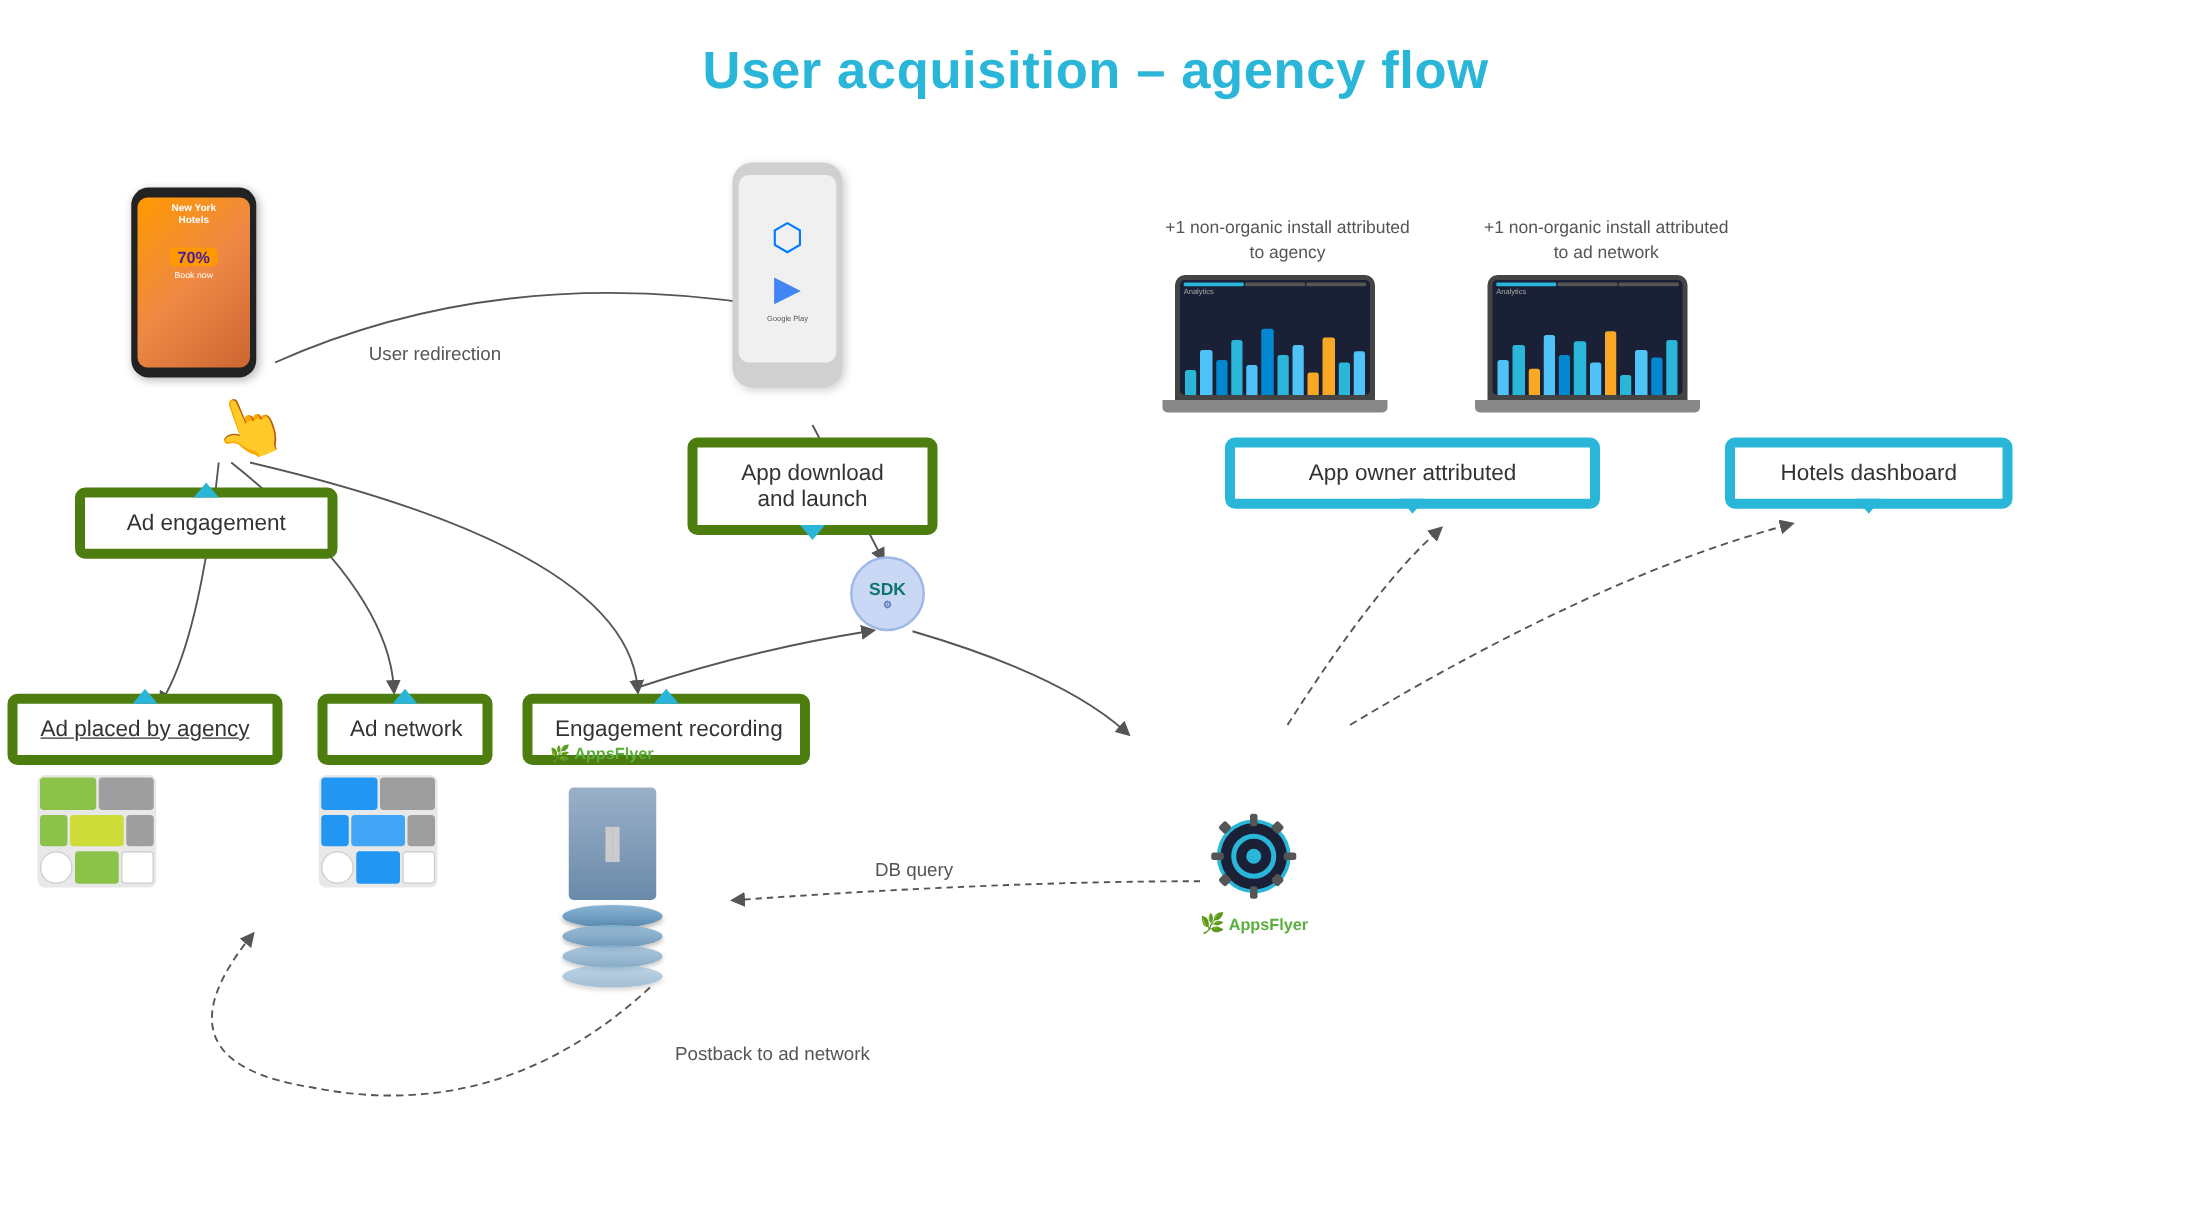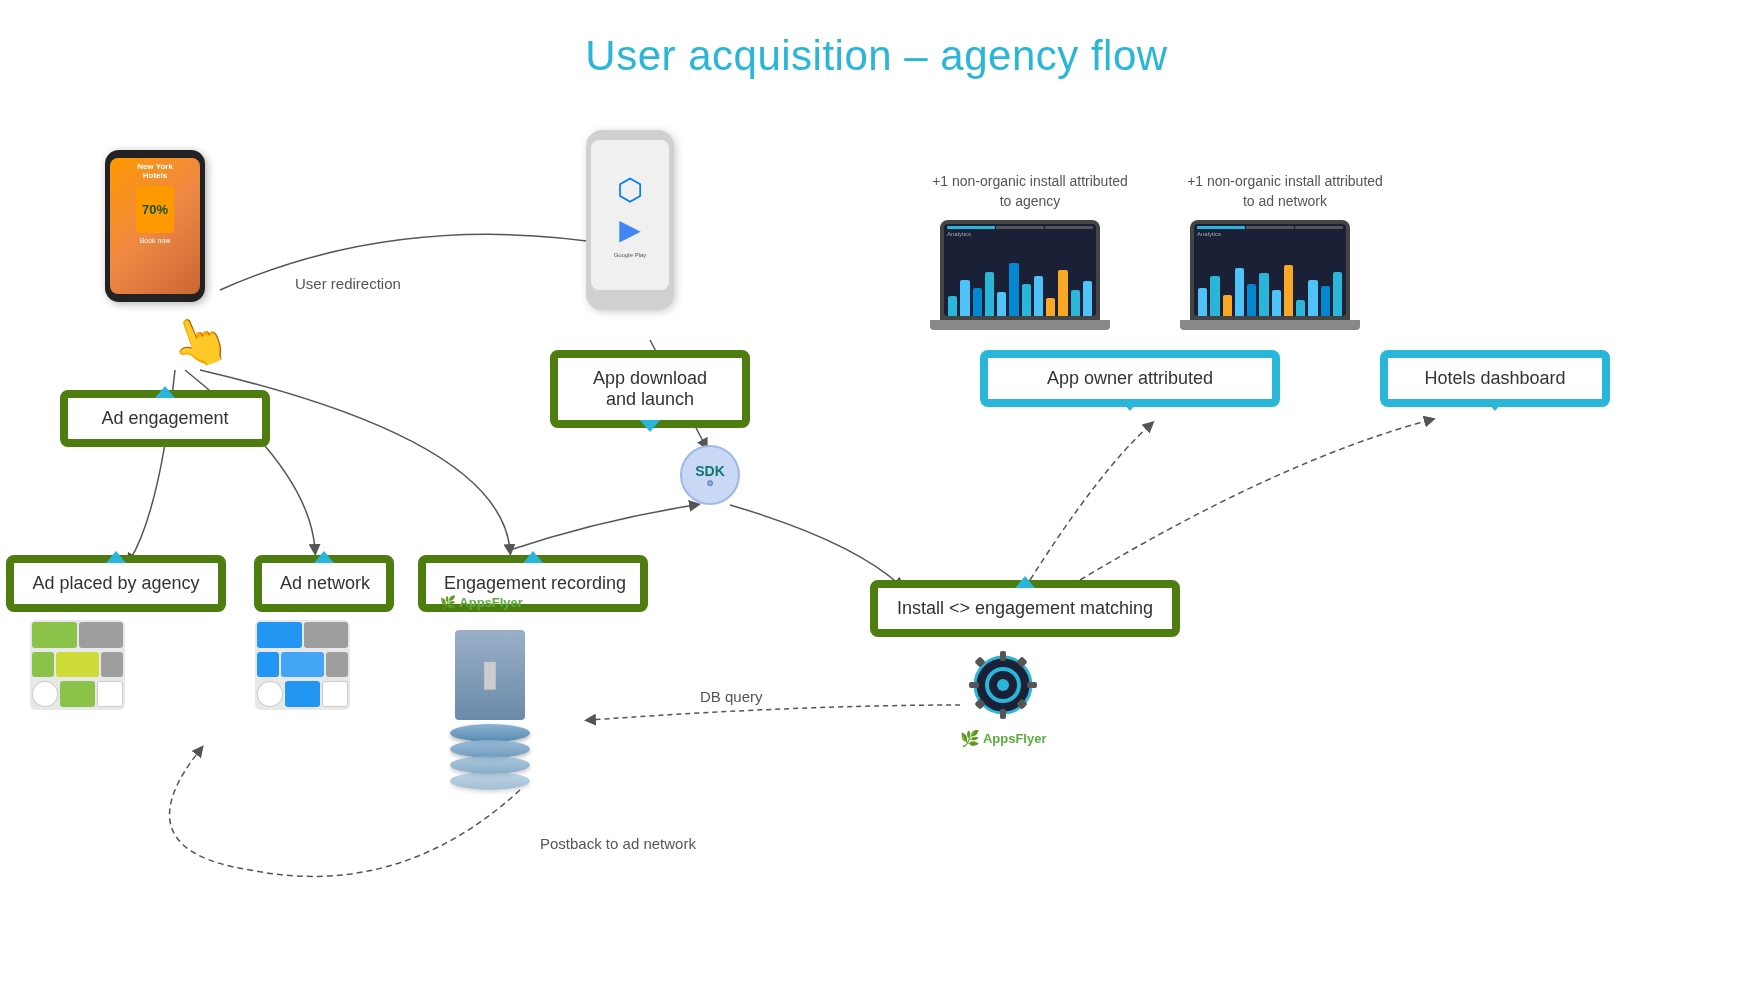--- a/index.html
+++ b/index.html
@@ -8,21 +8,21 @@
       font-family: 'Segoe UI', Arial, sans-serif;
       width: 1753px;
       height: 982px;
       overflow: hidden;
       position: relative;
     }
     .page-title {
       text-align: center;
       color: #29b6d8;
       font-size: 42px;
-      font-weight: 400;
+      font-weight: 700;
       padding-top: 32px;
       letter-spacing: 0.5px;
     }
     .diagram-area {
       position: absolute;
       top: 90px;
       left: 0;
       width: 1753px;
       height: 882px;
     }
@@ -101,26 +101,26 @@
     }
     .phone-screen-text {
       color: #fff;
       font-size: 8px;
       font-weight: bold;
       padding: 4px;
       text-align: center;
     }
     .phone-badge {
       background: #f90;
-      color: #14532d;
+      color: #4c1d95;
       font-size: 13px;
       font-weight: bold;
       border-radius: 4px;
-      padding: 16px 6px;
-      margin: 2px auto 4px;
+      padding: 0 6px;
+      margin: 14px auto 4px;
       width: fit-content;
     }
     
     .hand-emoji {
       position: absolute;
       bottom: -10px;
       right: -10px;
       font-size: 48px;
       transform: rotate(-20deg);
     }
@@ -373,21 +373,21 @@
       <div class="ad-cell" style="background:#cddc39;"></div>
       <div class="ad-cell" style="background:#9e9e9e; flex:0.5;"></div>
     </div>
     <div class="ad-mock-row">
       <div class="ad-cell" style="background:#fff; border:1px solid #ccc; border-radius:50%; flex:0.4;"></div>
       <div class="ad-cell" style="background:#8bc34a; border-radius:3px; flex:0.6;"></div>
       <div class="ad-cell" style="background:#fff; border:1px solid #ccc; flex:0.4;"></div>
     </div>
   </div>
 
-  <div class="callout-box arrow-up" style="top:465px; left:6px; width:220px;">Ad placed by agency</div>
+  <div class="callout-box arrow-up" style="top:465px; left:6px; width:220px;text-decoration:underline;">Ad placed by agency</div>
 
   <div class="ad-mock" style="top:530px; left:255px; background:#e8e8e8;">
     <div class="ad-mock-row">
       <div class="ad-cell" style="background:#2196f3;"></div>
       <div class="ad-cell" style="background:#9e9e9e;"></div>
     </div>
     <div class="ad-mock-row">
       <div class="ad-cell" style="background:#2196f3; flex:0.5;"></div>
       <div class="ad-cell" style="background:#42a5f5;"></div>
       <div class="ad-cell" style="background:#9e9e9e; flex:0.5;"></div>
@@ -412,21 +412,20 @@
   <div class="server-stack" style="top:540px; left:450px;">
     <div class="server-tower">
       <div style="font-size:8px;color:#ccc;text-align:center;">██<br>██<br>██</div>
     </div>
     <div class="server-disk"></div>
     <div class="server-disk" style="margin-top:-4px; opacity:0.85;"></div>
     <div class="server-disk" style="margin-top:-4px; opacity:0.7;"></div>
     <div class="server-disk" style="margin-top:-4px; opacity:0.55;"></div>
   </div>
 
-  <div class="callout-box arrow-up" style="top:490px; left:870px; width:310px;">Install &lt;&gt; engagement matching</div>
 
   <div class="appsflyer-wrap" style="top:555px; left:960px;">
     <svg class="gear-icon-svg" viewBox="0 0 80 80" xmlns="http://www.w3.org/2000/svg">
       <circle cx="40" cy="40" r="28" fill="#1a2035" stroke="#29b6d8" stroke-width="3"></circle>
       <circle cx="40" cy="40" r="16" fill="none" stroke="#29b6d8" stroke-width="4"></circle>
       <circle cx="40" cy="40" r="6" fill="#29b6d8"></circle>
 
       <rect x="37" y="6" width="6" height="10" rx="2" fill="#555"></rect>
       <rect x="37" y="64" width="6" height="10" rx="2" fill="#555"></rect>
       <rect x="6" y="37" width="10" height="6" rx="2" fill="#555"></rect>

